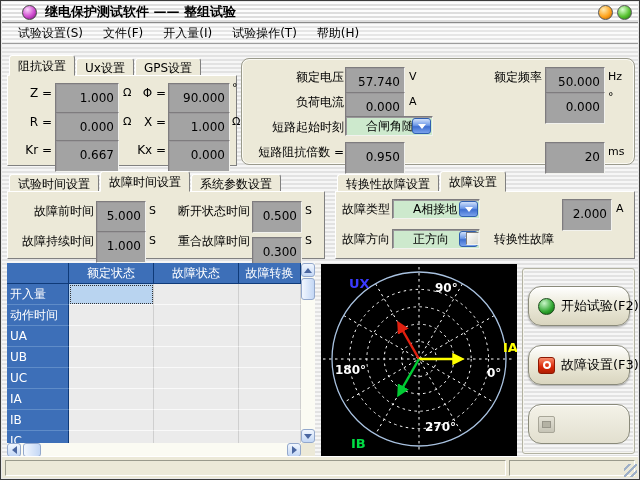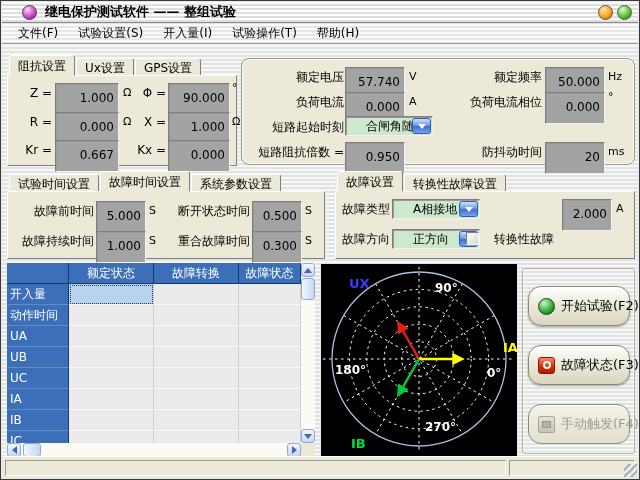--- a/index.html
+++ b/index.html
@@ -115,22 +115,22 @@
 
   <div class="titlebar">
     <span class="app-orb"></span>
     <span class="title">继电保护测试软件 —— 整组试验</span>
     <span class="tb-spacer"></span>
     <span class="tb-btn orange"></span>
     <span class="tb-btn green"></span>
   </div>
 
   <div class="menubar">
+    <span class="menu-item">试验设置(S)</span>
     <span class="menu-item">文件(F)</span>
-    <span class="menu-item">试验设置(S)</span>
     <span class="menu-item">开入量(I)</span>
     <span class="menu-item">试验操作(T)</span>
     <span class="menu-item">帮助(H)</span>
   </div>
 
   <div class="imp-panel">
     <div class="tabs">
       <span class="tab active">阻抗设置</span>
       <span class="tab">Ux设置</span>
       <span class="tab">GPS设置</span>
@@ -161,35 +161,33 @@
     <span class="lbl" style="left:4px;top:8px;width:98px">额定电压</span>
     <span class="field" style="left:103px;top:8px;width:60px">57.740</span>
     <span class="unit" style="left:167px;top:9px">V</span>
     <span class="lbl" style="left:200px;top:8px;width:100px">额定频率</span>
     <span class="field" style="left:303px;top:8px;width:60px">50.000</span>
     <span class="unit" style="left:366px;top:9px">Hz</span>
 
     <span class="lbl" style="left:4px;top:33px;width:98px">负荷电流</span>
     <span class="field" style="left:103px;top:33px;width:60px">0.000</span>
     <span class="unit" style="left:167px;top:34px">A</span>
-    <span class="lbl" style="left:200px;top:33px;width:100px">负荷电流相位</span>
     <span class="field" style="left:303px;top:33px;width:60px">0.000</span>
     <span class="unit" style="left:366px;top:29px">°</span>
 
     <span class="lbl" style="left:4px;top:58px;width:98px">短路起始时刻</span>
     <div class="dropdown" style="left:103px;top:57px;width:88px">
       <span>合闸角随机</span>
       <span class="dd-btn">
           <span class="dd-arrow"></span>
         </span>
     </div>
 
     <span class="lbl" style="left:4px;top:83px;width:98px">短路阻抗倍数 =</span>
     <span class="field" style="left:103px;top:83px;width:60px">0.950</span>
-    <span class="lbl" style="left:220px;top:83px;width:80px">防抖动时间</span>
     <span class="field" style="left:303px;top:83px;width:60px">20</span>
     <span class="unit" style="left:366px;top:84px">ms</span>
   </div>
 
   <div class="time-panel">
     <div class="tabs">
       <span class="tab">试验时间设置</span>
       <span class="tab active">故障时间设置</span>
       <span class="tab">系统参数设置</span>
     </div>
@@ -198,29 +196,29 @@
       <span class="field" style="left:88px;top:9px;width:50px">5.000</span>
       <span class="unit" style="left:141px;top:10px">S</span>
       <span class="lbl" style="left:148px;top:9px;width:94px">断开状态时间</span>
       <span class="field" style="left:244px;top:9px;width:50px">0.500</span>
       <span class="unit" style="left:297px;top:10px">S</span>
 
       <span class="lbl" style="left:2px;top:39px;width:84px">故障持续时间</span>
       <span class="field" style="left:88px;top:39px;width:50px">1.000</span>
       <span class="unit" style="left:141px;top:40px">S</span>
       <span class="lbl" style="left:148px;top:39px;width:94px">重合故障时间</span>
-      <span class="field" style="left:244px;top:39px;width:50px">0.300</span>
+      <span class="field" style="left:244px;top:45px;width:50px">0.300</span>
       <span class="unit" style="left:297px;top:40px">S</span>
     </div>
   </div>
 
   <div class="fault-panel">
     <div class="tabs">
+      <span class="tab">转换性故障设置</span>
       <span class="tab active">故障设置</span>
-      <span class="tab">转换性故障设置</span>
     </div>
     <div class="tabbody">
       <span class="lbl" style="left:6px;top:7px;width:48px">故障类型</span>
       <div class="dropdown" style="left:56px;top:7px;width:88px">
         <span>A相接地</span>
         <span class="dd-btn">
             <span class="dd-arrow"></span>
           </span>
       </div>
       <span class="field" style="left:226px;top:7px;width:50px">2.000</span>
@@ -235,22 +233,22 @@
       </div>
       <span style="position:absolute;left:130px;top:40px;width:13px;height:13px;background:linear-gradient(135deg,#ffffff,#d9d9d0);border:1px solid;border-color:#7e7c7e #f2f2ee #f2f2ee #7e7c7e"></span>
       <span class="lbl" style="left:148px;top:37px;width:80px;text-align:center">转换性故障</span>
     </div>
   </div>
 
   <div class="tablewrap">
     <div class="tbl-grid">
       <div class="th"></div>
       <div class="th">额定状态</div>
+      <div class="th">故障状态</div>
       <div class="th">故障转换</div>
-      <div class="th">故障状态</div>
 
       <div class="rh">开入量</div>
       <div class="td sel"></div>
       <div class="td"></div>
       <div class="td"></div>
 
       <div class="rh">动作时间</div>
       <div class="td"></div>
       <div class="td"></div>
       <div class="td"></div>
@@ -350,27 +348,26 @@
 
   <div class="btn-panel">
     <div class="action-btn" style="top:17px">
       <span class="icon-start"></span>
       <span>开始试验(F2)</span>
     </div>
     <div class="action-btn" style="top:76px">
       <span class="icon-exit">
           <span></span>
         </span>
-      <span>故障状态(F3)</span>
+      <span>故障设置(F3)</span>
     </div>
     <div class="action-btn disabled" style="top:135px">
       <span class="icon-manual">
           <span></span>
         </span>
-      <span>手动触发(F4)</span>
     </div>
   </div>
 
   <div class="statusbar">
     <span class="status-sec" style="left:3px;width:501px"></span>
     <span class="status-sec" style="left:507px;right:3px"></span>
     <span class="grip"></span>
   </div>
 
 </div>

